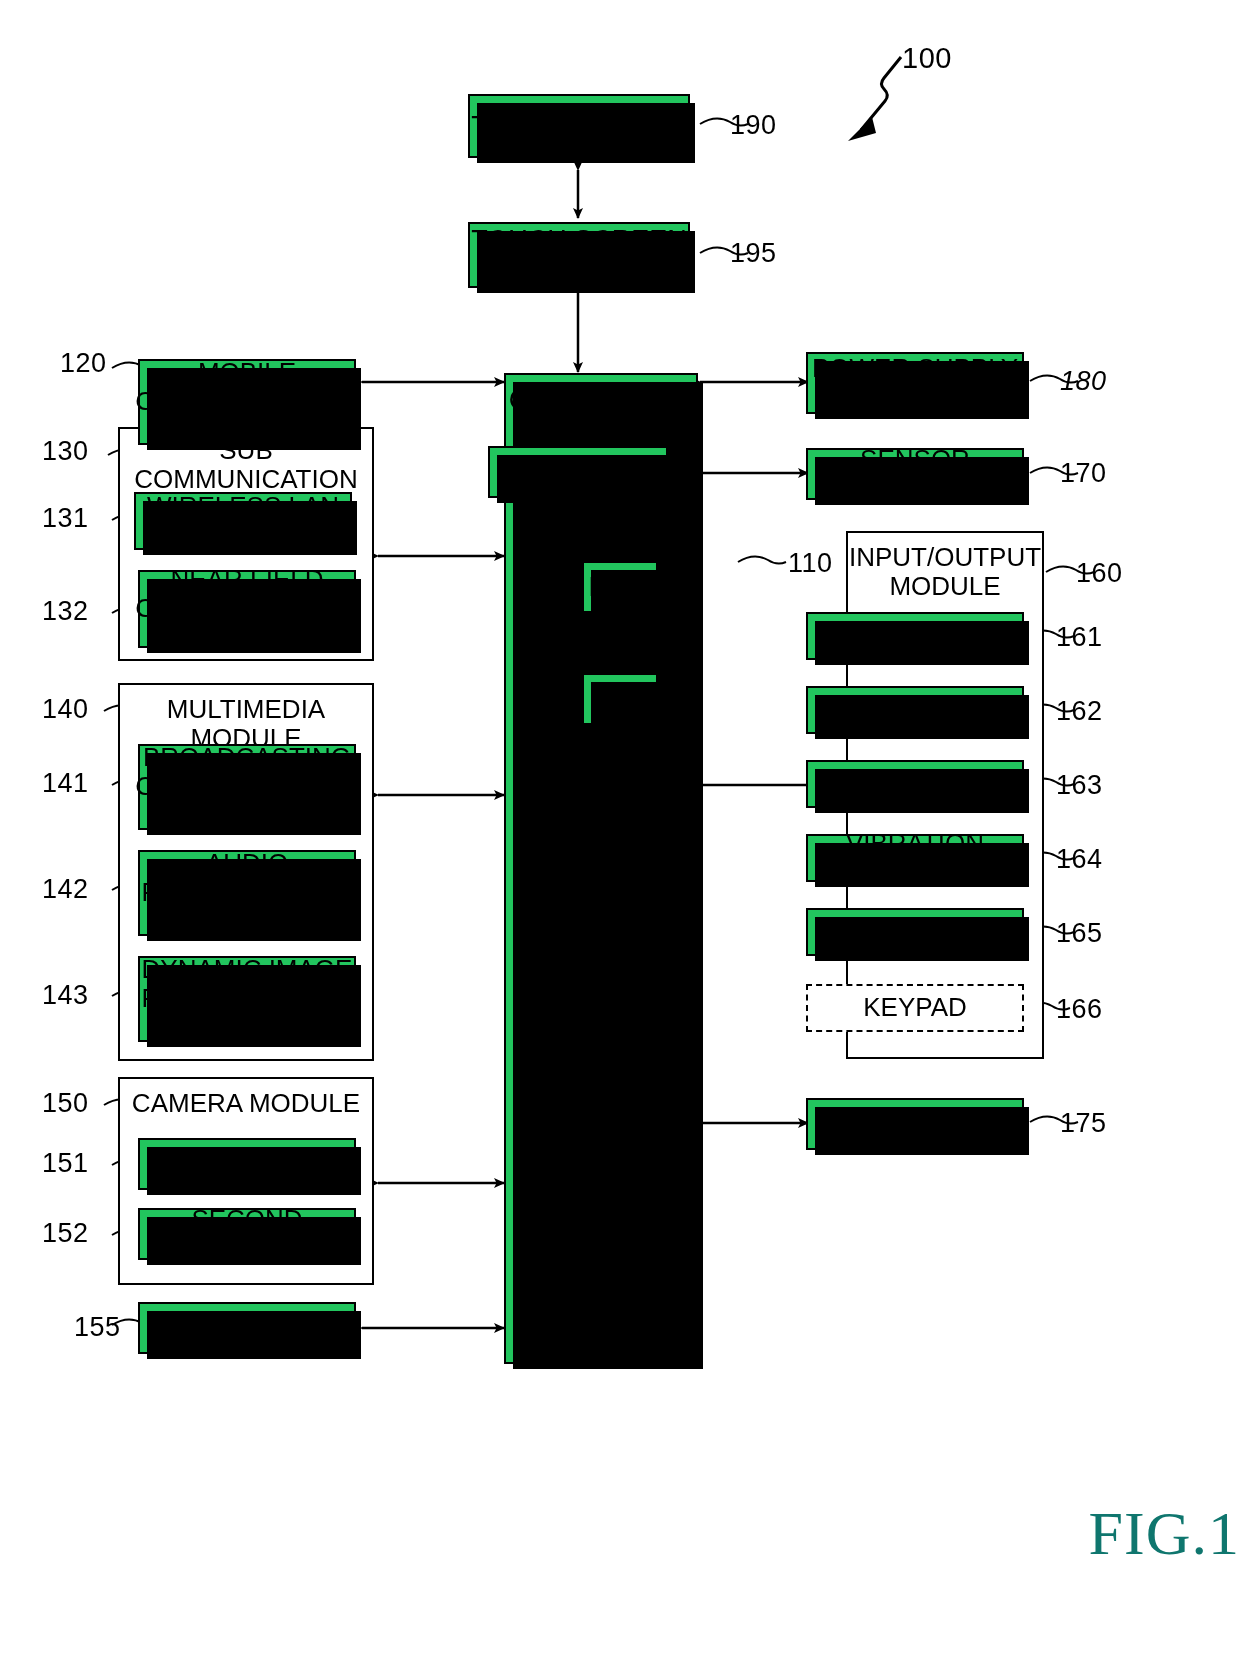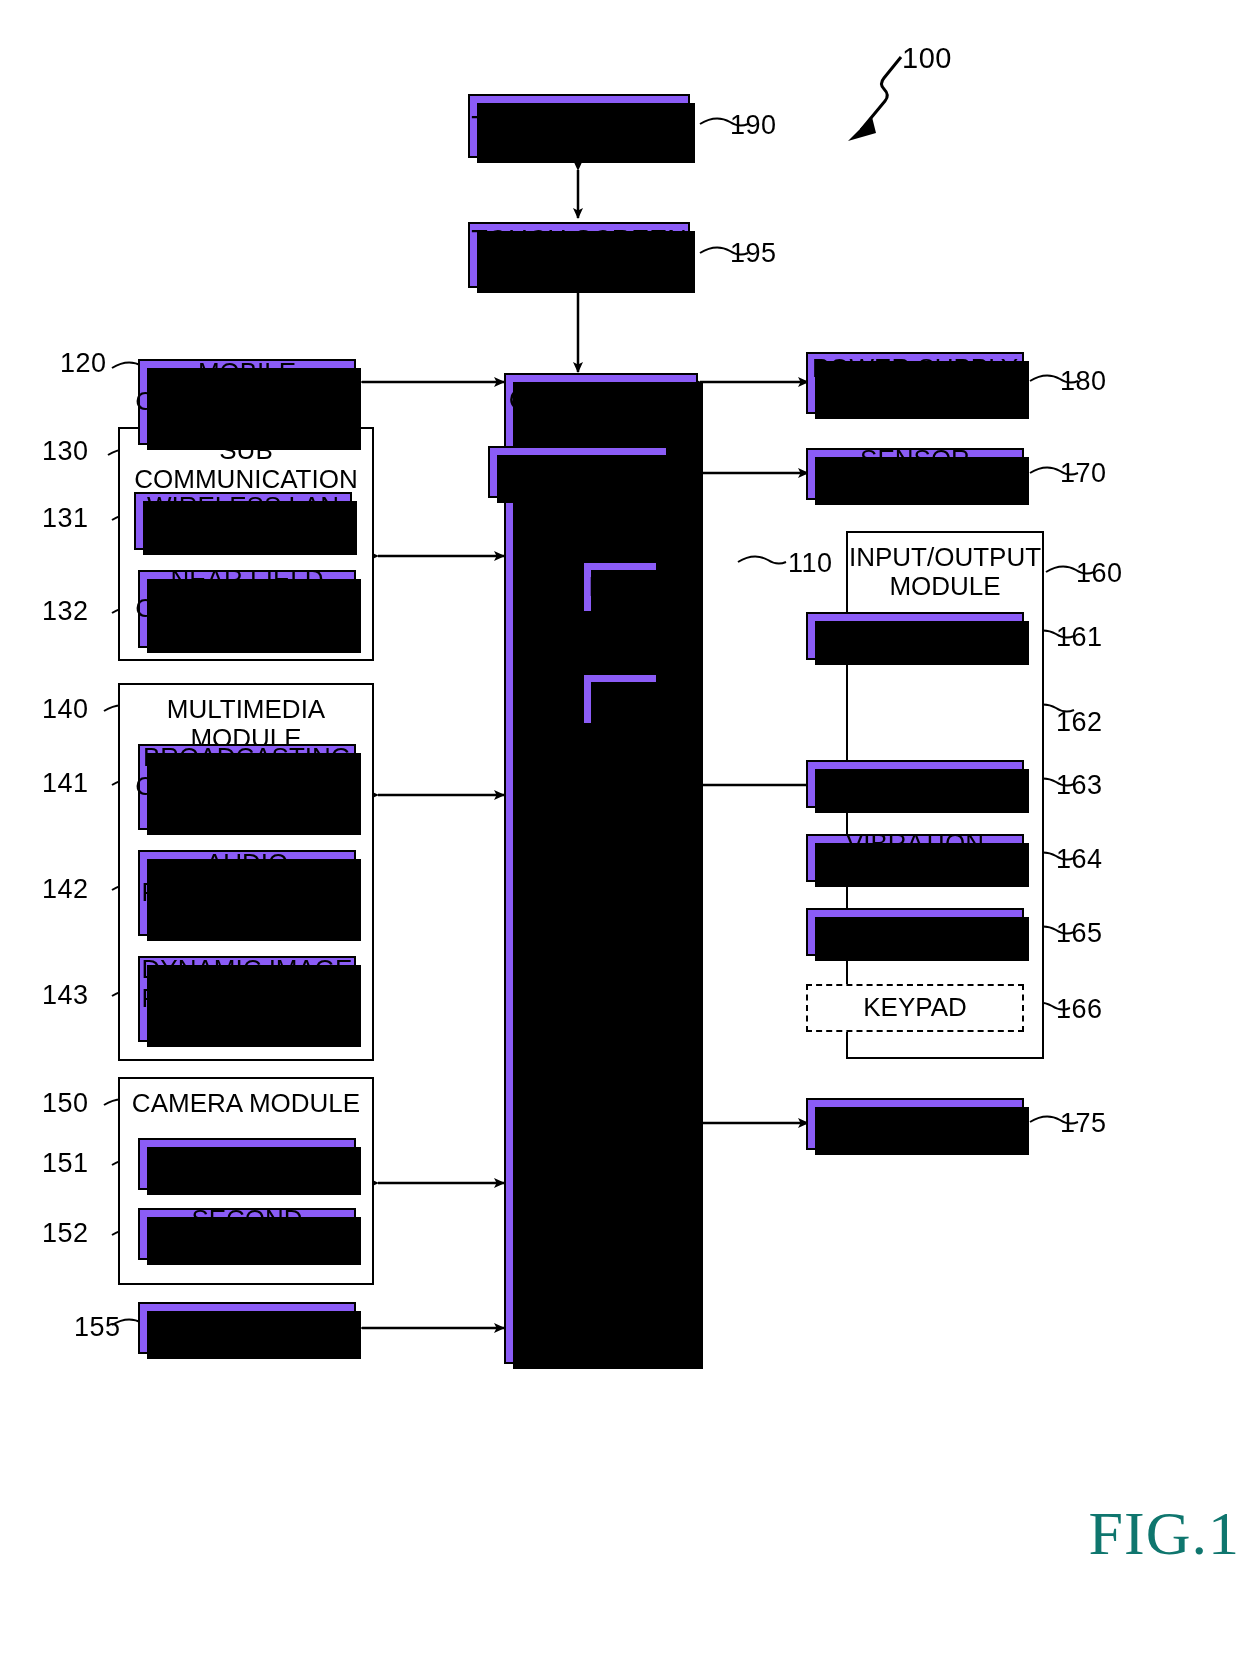--- a/index.html
+++ b/index.html
@@ -34,21 +34,21 @@
   .box.shadow::after {
     content: "";
     position: absolute;
     left: 7px;
     top: 7px;
     width: 100%;
     height: 100%;
     background: #000;
     z-index: -1;
   }
-  .box.shadow { background: #8b5cf6; }
+  .box.shadow { background: #22c55e; }
 
   .group {
     position: absolute;
     box-sizing: border-box;
     border: 2px solid #000;
     background: #fff;
     z-index: 2;
   }
   .group-title {
     position: absolute;
@@ -237,35 +237,36 @@
   <div class="ref" style="left:42px; top:1148px;">151</div>
 
   <div class="box shadow t26" style="left:138px; top:1208px; width:218px; height:52px;">SECOND CAMERA</div>
   <div class="ref" style="left:42px; top:1218px;">152</div>
 
   <div class="box shadow t26" style="left:138px; top:1302px; width:218px; height:52px;">GPS MODULE</div>
   <div class="ref" style="left:60px; top:1312px;margin-left:14px;">155</div>
 
   <div class="box shadow t26" style="left:806px; top:352px; width:218px; height:62px; white-space:pre-line;">POWER SUPPLY
 UNIT</div>
-  <div class="ref" style="left:1060px; top:366px;">180</div>
+  <div class="ref" style="left:1060px; top:366px;font-style:italic;">180</div>
 
   <div class="box shadow t26" style="left:806px; top:448px; width:218px; height:52px;">SENSOR MODULE</div>
   <div class="ref" style="left:1060px; top:458px;">170</div>
 
   <div class="group" style="left:846px; top:531px; width:198px; height:528px;">
     <div class="group-title t26" style="top:10px; white-space:pre-line;">INPUT/OUTPUT
 MODULE</div>
   </div>
   <div class="ref" style="left:1076px; top:558px;">160</div>
 
   <div class="box shadow t26" style="left:806px; top:612px; width:218px; height:48px;">BUTTON</div>
   <div class="ref" style="left:1056px; top:622px;">161</div>
 
-  <div class="ref" style="left:1056px; top:696px;margin-top:11px;">162</div>
+  <div class="box shadow t26" style="left:806px; top:686px; width:218px; height:48px;">MICROPHONE</div>
+  <div class="ref" style="left:1056px; top:696px;">162</div>
 
   <div class="box shadow t26" style="left:806px; top:760px; width:218px; height:48px;">SPEAKER</div>
   <div class="ref" style="left:1056px; top:770px;">163</div>
 
   <div class="box shadow t26" style="left:806px; top:834px; width:218px; height:48px;">VIBRATION MOTOR</div>
   <div class="ref" style="left:1056px; top:844px;">164</div>
 
   <div class="box shadow t26" style="left:806px; top:908px; width:218px; height:48px;">CONNECTOR</div>
   <div class="ref" style="left:1056px; top:918px;">165</div>
 

